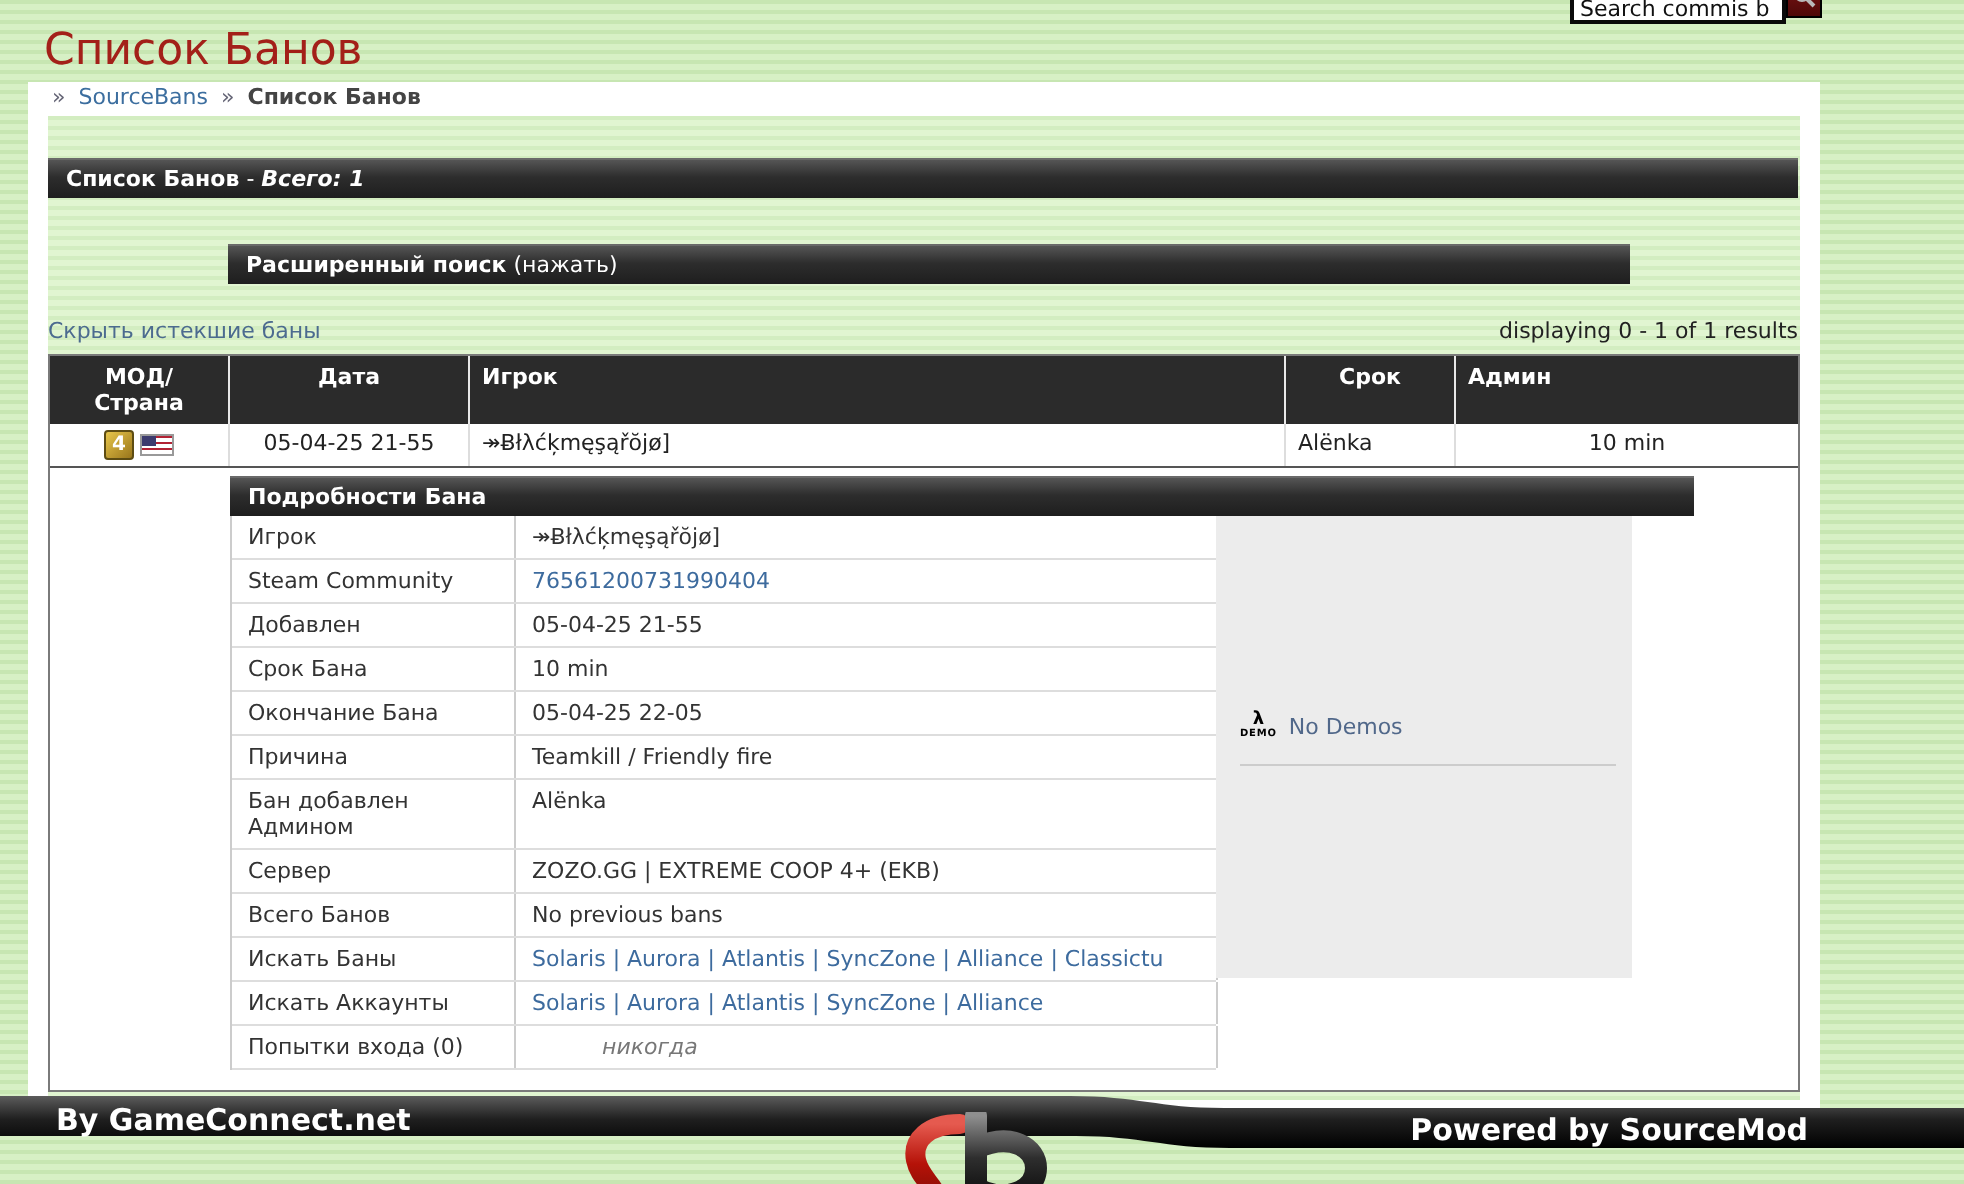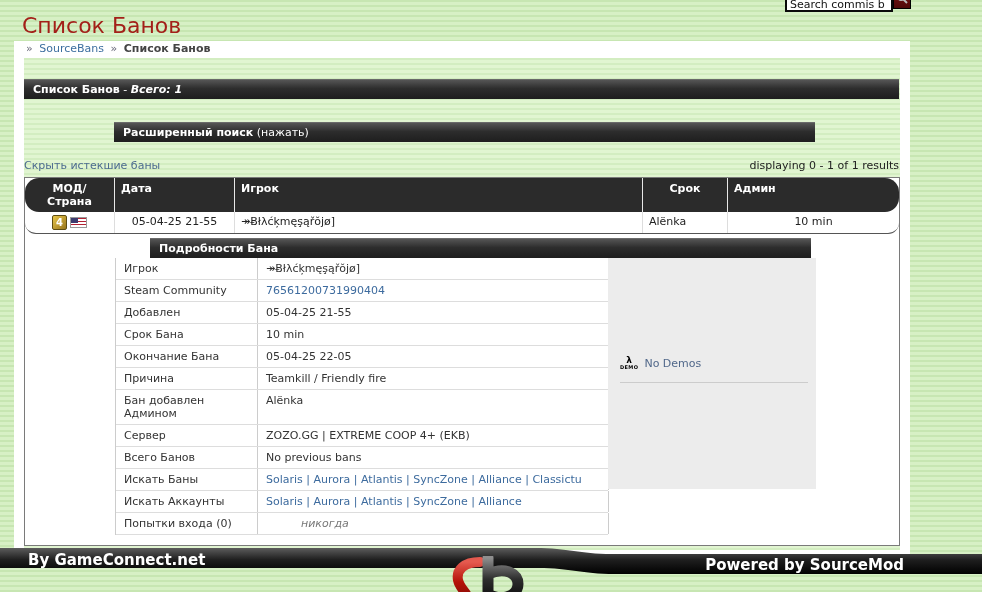--- a/index.html
+++ b/index.html
@@ -39,45 +39,45 @@
   .bar i b { font-style:italic; }
   .main-bar { width:875px; }
   .adv-bar { width:701px; margin:23px 0 0 90px; cursor:pointer; }
   .adv-bar .hint { font-weight:normal; }
 
   .listing-row { display:flex; justify-content:space-between; align-items:center; margin-top:17px; font-size:11px; padding-right:1px; }
   .hide-link { color:#4c6b8f; text-decoration:none; cursor:pointer; }
   .displaying { color:#222; }
 
   .ban-table { margin-top:5px; width:876px; border:1px solid #7a7a7a; background:#fff; font-size:11px; }
-  .thead, .trow { display:grid; grid-template-columns:90px 120px 408px 85px 1fr;border-radius:14px; }
+  .thead, .trow { display:grid; grid-template-columns:90px 120px 408px 85px 1fr; }
   .thead { background:#2b2b2b; }
   .hcell { color:#fff; font-weight:bold; padding:4px 6px; border-right:1px solid #e8e8e8; cursor:pointer; }
   .hcell:last-child { border-right:none; }
   .hcell.c0 { text-align:center; }
-  .hcell.c1 { }
+  .hcell.c1 { text-align:center; }
   .hcell.c3 { text-align:left; }
   .hcell.c4 { text-align:center; }
   .trow { background:#fff; border-bottom:1px solid #555; cursor:pointer; }
   .cell { padding:3px 6px; color:#222; border-right:1px solid #ddd; min-height:21px; }
   .cell:last-child { border-right:none; }
   .c-mod { display:flex; align-items:center; justify-content:center; gap:3px; }
   .c-date, .c-length { text-align:center; }
 
   .game-icon {
     width:15px; height:15px; display:inline-flex; align-items:center; justify-content:center;
     background:linear-gradient(135deg,#e8c64a,#99761c); border:1px solid #5d4c12; border-radius:2px;
     color:#fff; font-size:10px; font-weight:bold;
   }
   .flag { width:17px; height:11px; display:inline-block; position:relative; border:1px solid #999;
     background:repeating-linear-gradient(180deg,#b22234 0 1px,#fff 1px 3px); }
   .flag::before { content:""; position:absolute; left:0; top:0; width:7px; height:5px; background:#3c3b6e; }
 
   .expanded { background:#fff; padding:4px 0 10px 90px; }
-  .details-bar { width:661px;margin-left:35px; }
+  .details-bar { width:732px; }
   .details-flex { display:flex; align-items:flex-start; width:701px; }
   .details-table { width:493px; border-left:1px solid #ccc; }
   .drow { display:grid; grid-template-columns:142px 351px; border-bottom:1px solid #ddd; }
   .dlabel { padding:4px 8px; color:#333; font-size:11px; border-right:1px solid #ccc; }
   .dvalue { padding:4px 8px; color:#333; font-size:11px; border-right:1px solid #ccc; white-space:nowrap; overflow:hidden; }
   .dvalue.muted { font-style:italic; color:#777;margin-left:35px; }
   .dvalue a.dlink { color:#3d6b9e; text-decoration:none; }
   .dvalue .sep2 { color:#3d6b9e; white-space:pre; }
 
   .demos-panel { width:208px; height:231px; background:#ececec; position:relative; }

